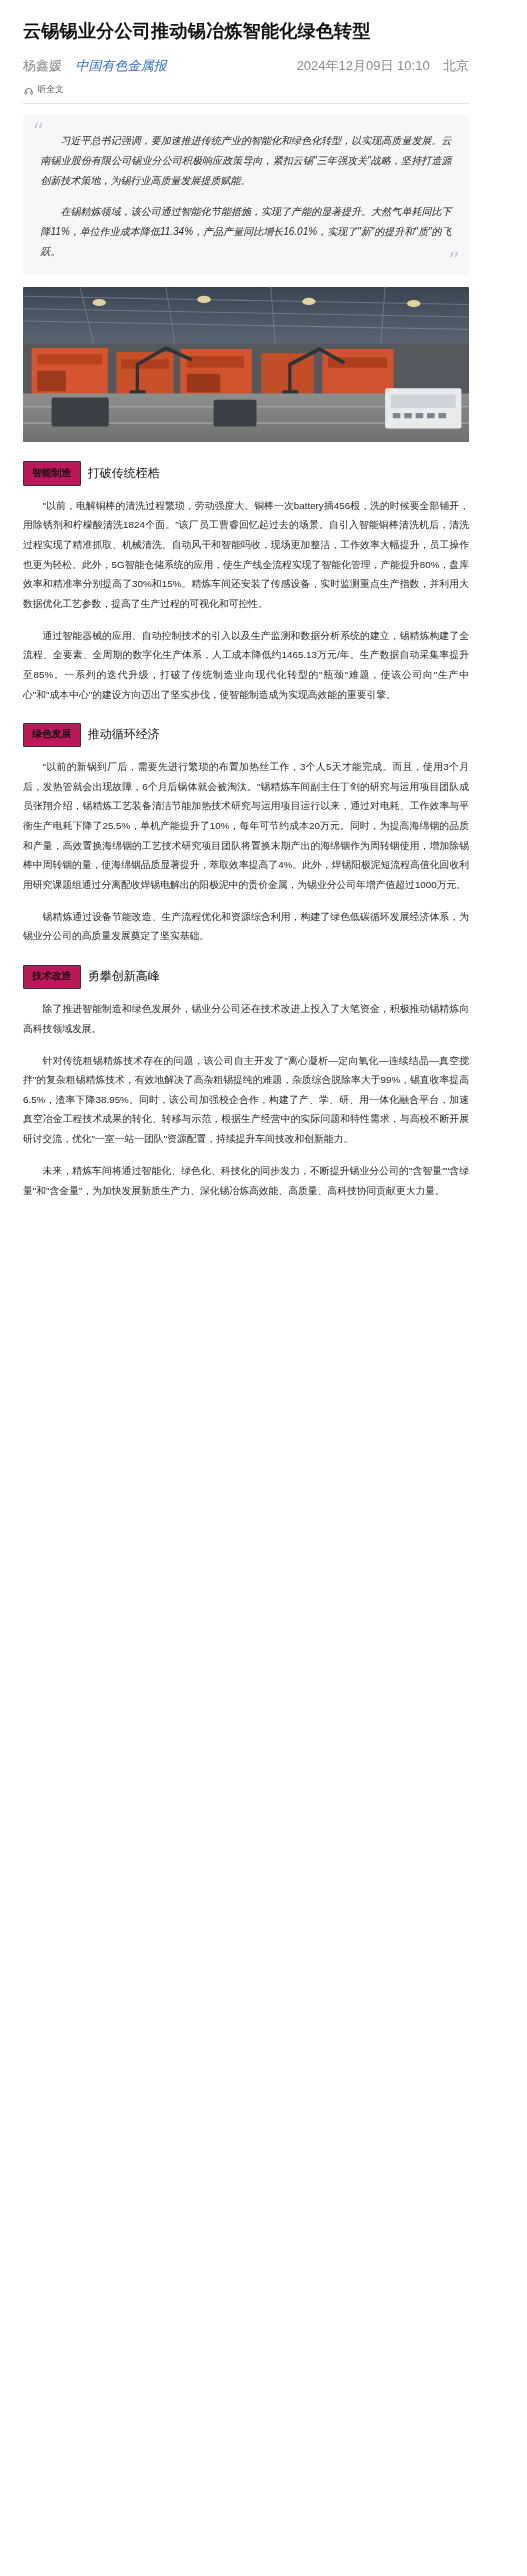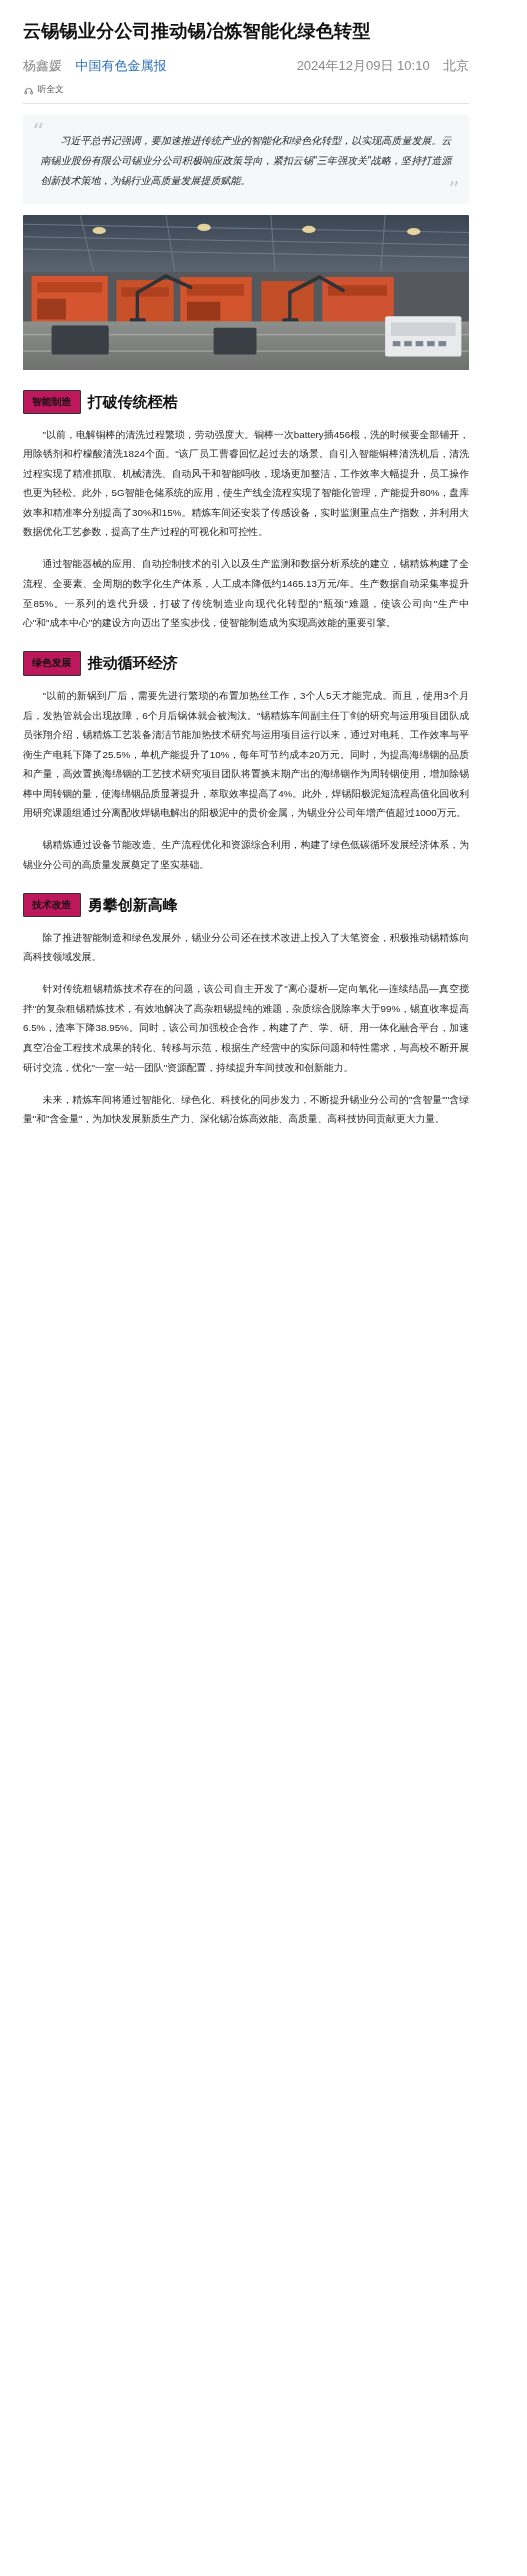--- a/index.html
+++ b/index.html
@@ -23,21 +23,21 @@
     margin: 0 0 13.4px 0;
   }
   .meta-row {
     display: flex;
     align-items: center;
     font-size: 13px;
     color: #8a8a8a;
     margin-bottom: 9.3px;
   }
   .meta-author { color: #8a8a8a; margin-right: 13.4px; }
-  .meta-source { color: #2b6fbd; margin-right: 13.4px; }
+  .meta-source { color: #2b6fbd; margin-right: 13.4px; font-style: italic; }
   .meta-spacer { flex: 1; }
   .meta-date { color: #8a8a8a; margin-right: 13.4px; }
   .meta-loc { color: #8a8a8a; }
   .audio-row {
     display: flex;
     align-items: center;
     font-size: 8.8px;
     color: #555555;
     margin-bottom: 3.1px;
   }
@@ -104,22 +104,22 @@
     display: inline-block;
     padding: 4.6px 8.2px;
     border: 1px solid #333333;
     font-size: 9.8px;
     font-weight: bold;
     color: #111111;
     border-radius: 1px;
     background: #be185d;
   }
   .section-sub {
-    font-size: 15px;
-    font-weight: bold;
+    font-size: 12px;
+    font-weight: normal;
     color: #111111;
     margin-left: 7.2px;
   }
 </style>
 </head>
 <body>
 
 <div class="page">
 
   <h1 class="article-title">云锡锡业分公司推动锡冶炼智能化绿色转型</h1>
@@ -141,20 +141,21 @@
       </svg>
     </span>
     <span>听全文</span>
   </div>
 
   <div class="divider"></div>
 
   <div class="quote-block">
     <span class="qmark open">“</span>
     <p class="quote-p">习近平总书记强调，要加速推进传统产业的智能化和绿色化转型，以实现高质量发展。云南锡业股份有限公司锡业分公司积极响应政策导向，紧扣云锡"三年强攻关"战略，坚持打造源创新技术策地，为锡行业高质量发展提质赋能。</p>
+    <p class="quote-p">在锡精炼领域，该公司通过智能化节能措施，实现了产能的显著提升。大然气单耗同比下降11%，单位作业成本降低11.34%，产品产量同比增长16.01%，实现了"新"的提升和"质"的飞跃。</p>
     <span class="qmark close">”</span>
   </div>
 
   <div class="figure">
     <svg viewBox="0 0 936 300" preserveAspectRatio="none" aria-hidden="true">
       <defs>
         <linearGradient id="roof" x1="0" y1="0" x2="0" y2="1">
           <stop offset="0%" stop-color="#3a4554"></stop>
           <stop offset="100%" stop-color="#5d6672"></stop>
         </linearGradient>

